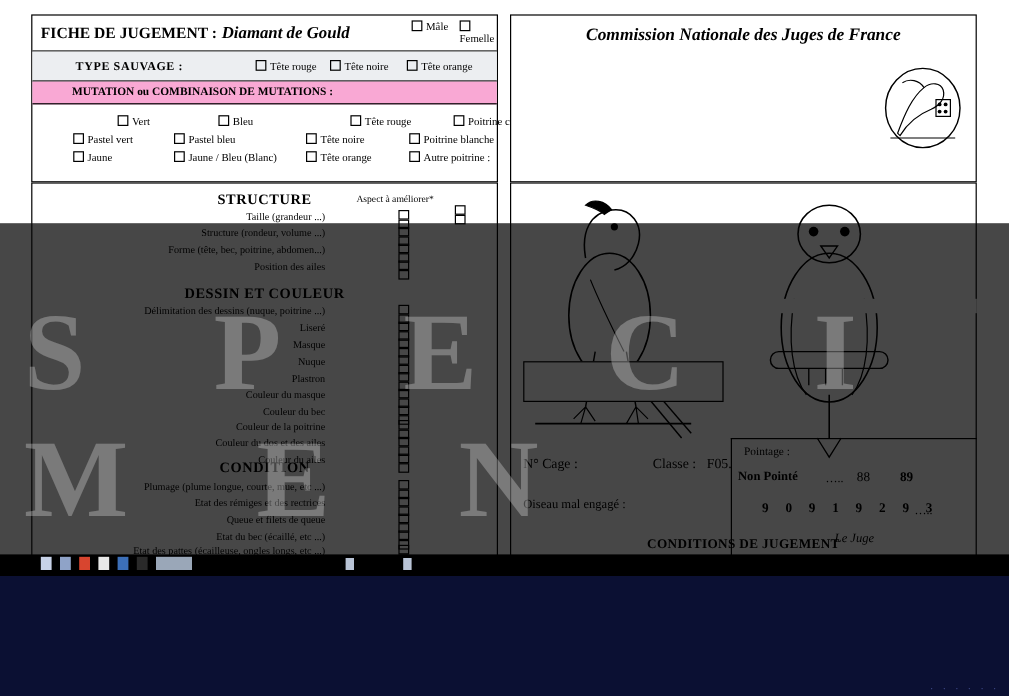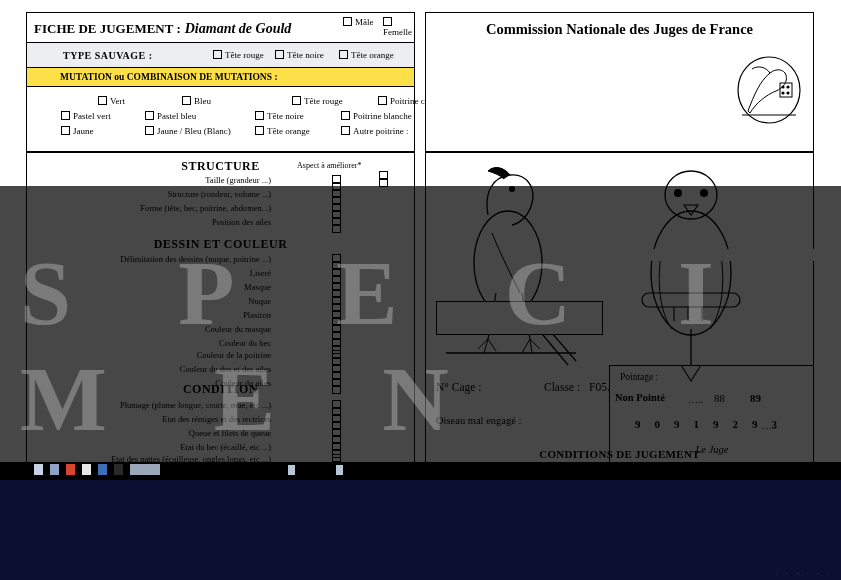--- a/index.html
+++ b/index.html
@@ -24,39 +24,39 @@
   .sex-group{position:absolute;top:4px;font-size:9px;}
   .cb{display:inline-block;width:7px;height:7px;border:1px solid #000;margin-right:3px;vertical-align:-1px;}
   #sex-male{left:316px;}
   #sex-female{left:356px;}
 
   #wild-row{position:absolute;left:0;top:30px;width:100%;height:25px;background:#eceef1;border-bottom:1px solid #000;box-sizing:border-box;}
   #wild-label{position:absolute;left:36px;top:7px;font-size:10px;font-weight:bold;letter-spacing:.5px;}
   .wild-opt{position:absolute;top:7px;font-size:9px;}
   #wo0{left:186px;} #wo1{left:248px;} #wo2{left:312px;}
 
-  #mut-header{position:absolute;left:0;top:55px;width:100%;height:19px;background:#fde047;border-bottom:1px solid #000;box-sizing:border-box;}
+  #mut-header{position:absolute;left:0;top:55px;width:100%;height:19px;background:#f9a8d4;border-bottom:1px solid #000;box-sizing:border-box;}
   #mut-header span{position:absolute;left:33px;top:4px;font-size:9.5px;font-weight:bold;}
   #mut-grid{position:absolute;left:0;top:74px;width:100%;height:65px;}
   .mut-cell{position:absolute;font-size:9px;white-space:nowrap;}
   .mc-c0{left:34px;} .mc-c1{left:118px;} .mc-c2{left:228px;} .mc-c3{left:314px;}
   .mc-r0{top:9px;padding-left:37px;} .mc-r1{top:24px;} .mc-r2{top:39px;}
 
   
   #struct-col{left:26px;top:152px;width:389px;height:318px;border-top:1px solid #000;}
   .sec-head{position:absolute;width:100%;text-align:center;font-weight:bold;font-size:12px;letter-spacing:.5px;}
   .crit{position:absolute;right:143px;font-size:8.5px;white-space:nowrap;text-align:right;}
   .boxpair{position:absolute;left:305px;width:26px;height:9px;}
   .boxpair i{display:block;float:left;width:9px;height:8px;border:1px solid #000;margin-right:6px;box-sizing:border-box;}
   #aspect-label{position:absolute;left:270px;top:8px;font-size:8px;}
   #aspect-boxes{position:absolute;left:352px;top:18px;}
 
   
   #comm-box{left:425px;top:12px;width:389px;height:140px;}
-  #comm-title{position:absolute;width:100%;top:8px;text-align:center;font-weight:bold;font-size:14.5px;}
+  #comm-title{position:absolute;width:100%;top:8px;text-align:center;font-style:italic;font-weight:bold;font-size:14.5px;}
   #etq-box{position:absolute;left:34px;top:40px;width:262px;height:72px;border:1px solid #000;border-radius:3px;background:#fff;}
   #etq-text{position:absolute;width:100%;top:28px;text-align:center;font-style:italic;font-size:11px;}
   #bird-logo{position:absolute;left:310px;top:42px;width:66px;height:70px;}
 
   
   #right-low{left:425px;top:152px;width:389px;height:318px;border-top:1px solid #000;}
   #cage-row{position:absolute;left:0;top:228px;width:100%;font-size:11.5px;}
   #cage-label{position:absolute;left:10px;}
   #classe-label{position:absolute;left:118px;}
   #bad-row{position:absolute;left:10px;top:262px;font-size:10.5px;}

